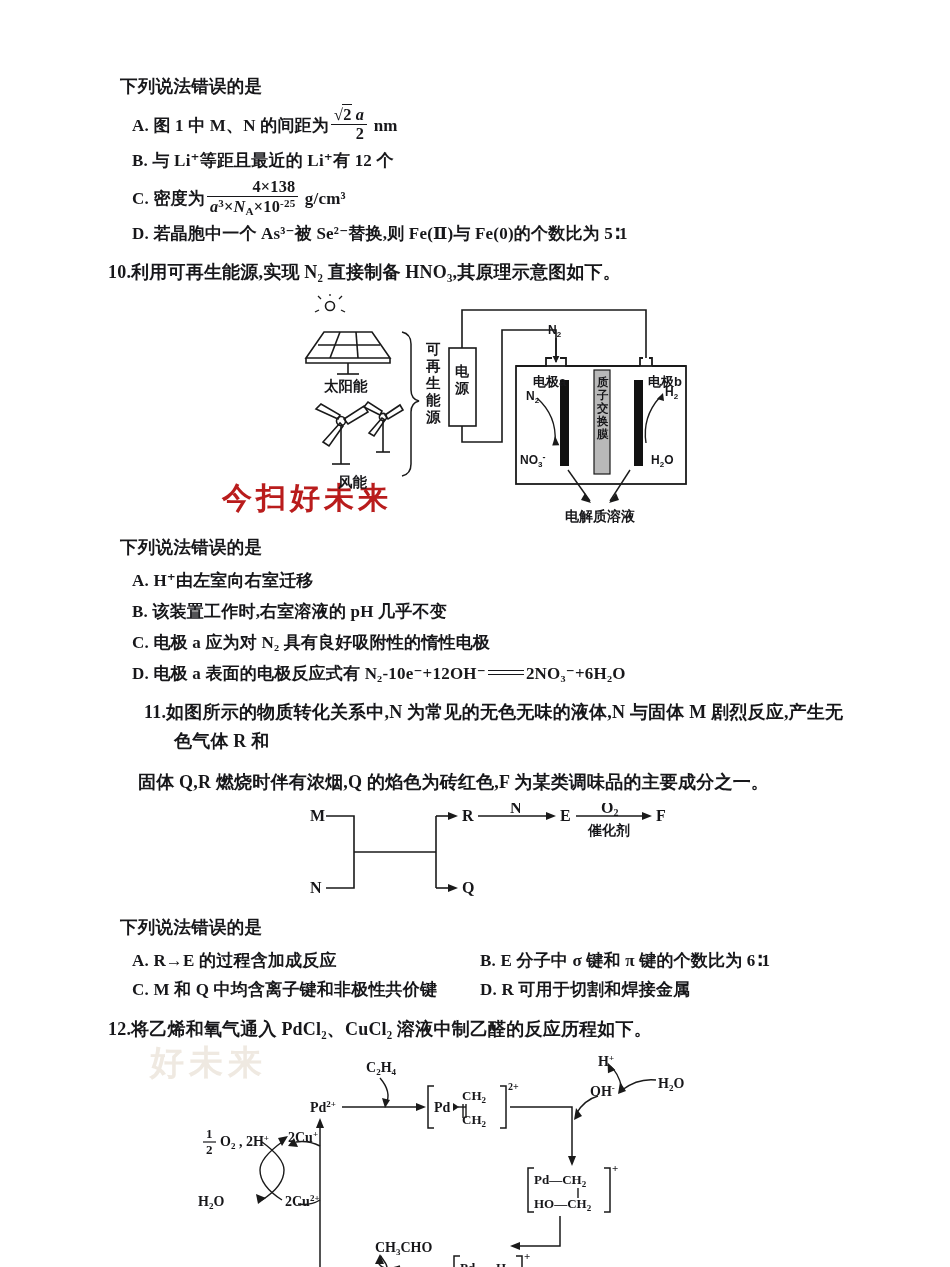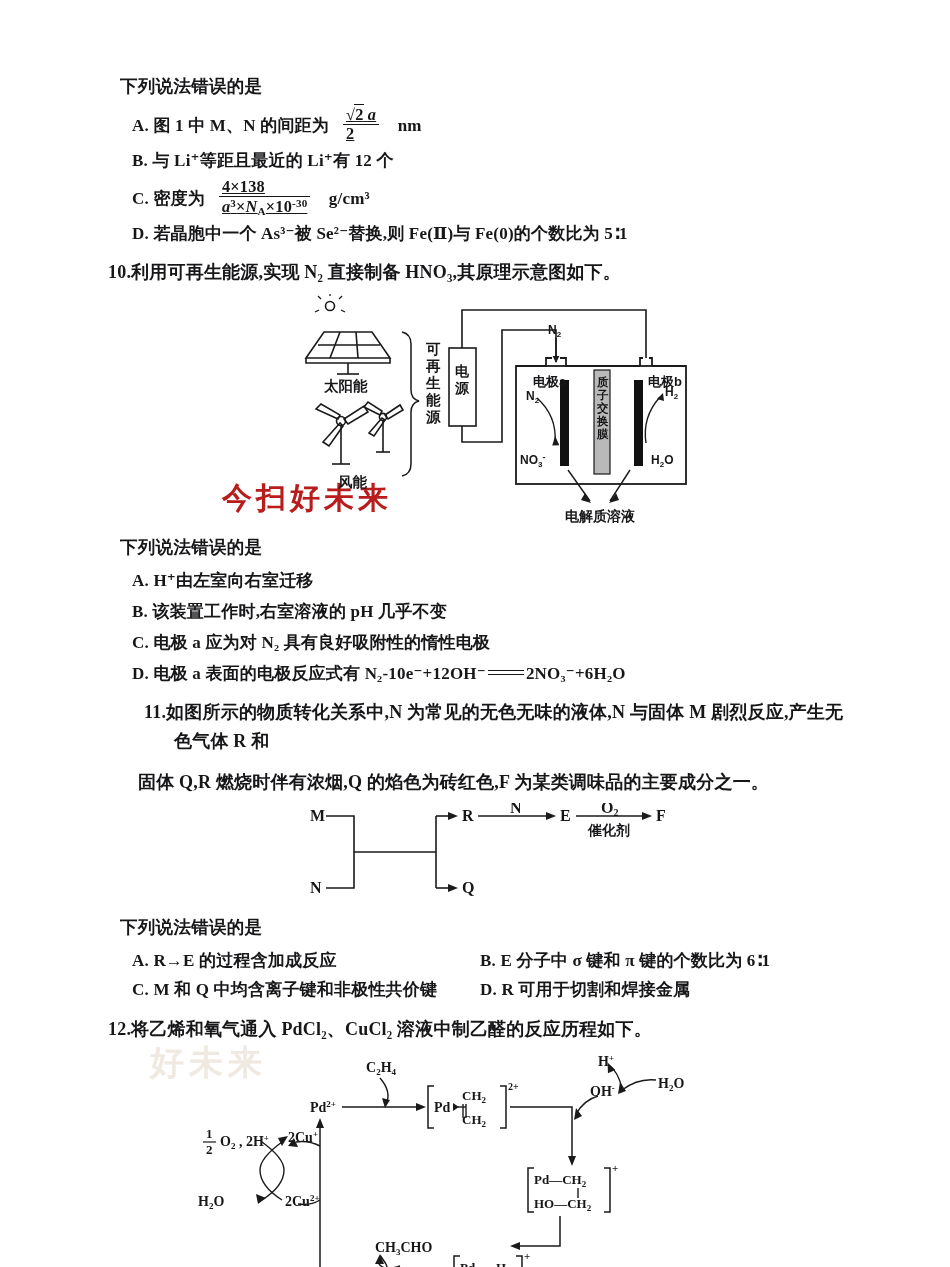--- a/index.html
+++ b/index.html
@@ -54,25 +54,24 @@
   .hang.first { text-indent: -30px; margin-left: 36px; }
 
   sub { font-size: .68em; vertical-align: -0.28em; }
   sup { font-size: .68em; vertical-align: 0.45em; }
   i  { font-style: italic; }
 
   
   .frac {
     display: inline-block;
     vertical-align: -0.52em;
-    text-align: left;
+    text-align: right;
     font-size: .96em;
     line-height: 1.12;
-    margin: 0 14px;
-    text-decoration: underline;
+    margin: 0 2px;
   }
   .frac .num { display: block; padding: 0 3px; }
   .frac .den { display: block; border-top: 1.3px solid #17171a; padding: 0 3px; }
   .sqrt {
     border-top: 1.2px solid #17171a;
     padding-left: 1px;
     margin-left: -1px;
   }
 
   .dbl-arrow {
@@ -162,21 +161,21 @@
     <div class="opt">
       <span>A.</span>
       <span>图 1 中 M、N 的间距为</span><span class="frac"><span class="num">√<span class="sqrt">2</span> <i>a</i></span><span class="den">2</span></span>
       <span>nm</span>
     </div>
 
     <div class="opt">B. 与 Li⁺等距且最近的 Li⁺有 12 个</div>
 
     <div class="opt">
       <span>C.</span>
-      <span>密度为</span><span class="frac"><span class="num">4×138</span><span class="den"><i>a</i><sup>3</sup>×<i>N</i><sub>A</sub>×10<sup>-30</sup></span></span>
+      <span>密度为</span><span class="frac"><span class="num">4×138</span><span class="den"><i>a</i><sup>3</sup>×<i>N</i><sub>A</sub>×10<sup>-25</sup></span></span>
       <span>g/cm³</span>
     </div>
 
     <div class="opt">D. 若晶胞中一个 As³⁻被 Se²⁻替换,则 Fe(Ⅱ)与 Fe(0)的个数比为 5∶1</div>
 
     <div class="qline">
       <span>10.</span><span>利用可再生能源,实现 N₂ 直接制备 HNO₃,其原理示意图如下。</span>
     </div>
 
     <div class="fig" style="width:420px;height:235px;margin-left:186px;">

